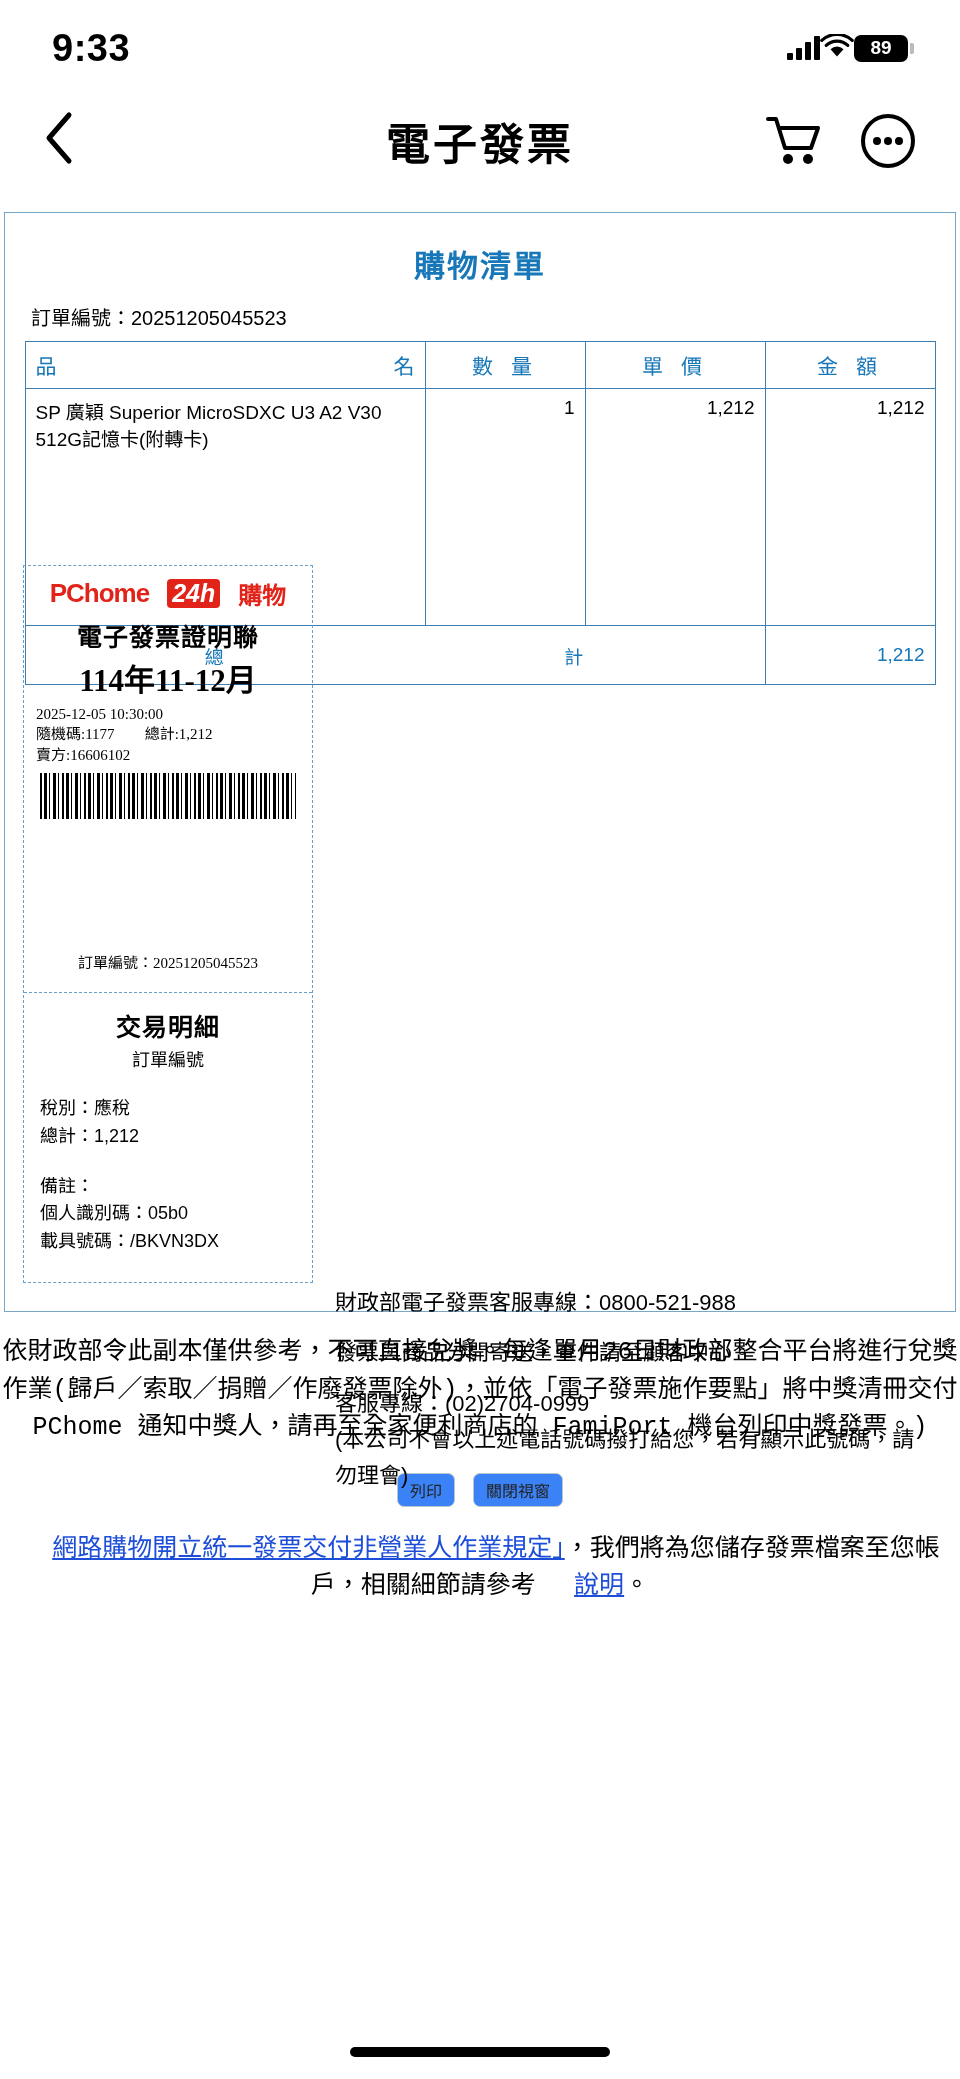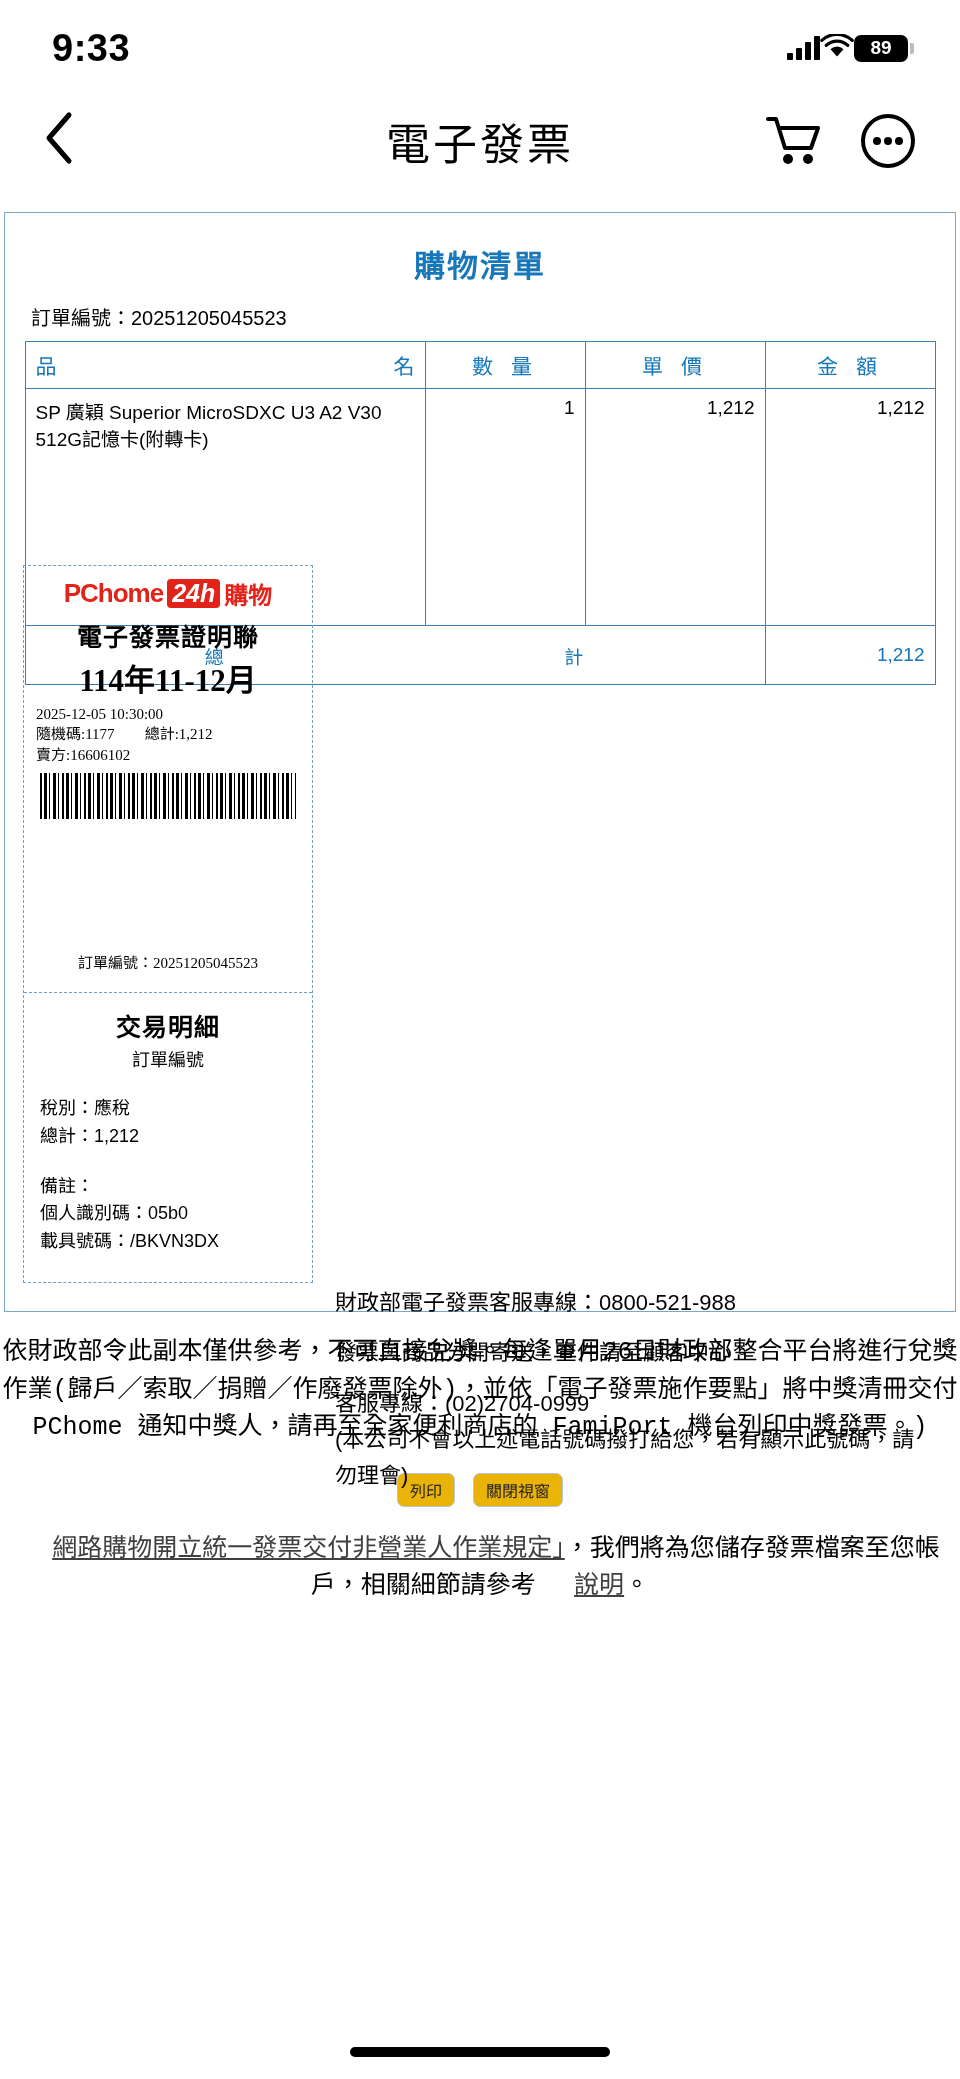--- a/index.html
+++ b/index.html
@@ -87,21 +87,21 @@
     font-size: 46px;
     line-height: 1;
     width: 60px;
     cursor: pointer;
   }
   .nav-title {
     position: absolute;
     left: 0; right: 0;
     text-align: center;
     font-size: 44px;
-    font-weight: normal;
+    font-weight: bold;
     letter-spacing: 3px;
     pointer-events: none;
   }
   .nav-actions {
     margin-left: auto;
     display: flex;
     align-items: center;
     gap: 36px;
     z-index: 2;
   }
@@ -187,21 +187,21 @@
     box-sizing: border-box;
   }
   .stub-top {
     border-bottom: 1px dashed #6c9fc4;
     padding: 10px 12px 12px 12px;
   }
   .brand {
     display: flex;
     align-items: center;
     justify-content: center;
-    gap: 2px;
+    gap: 16px;
     margin-bottom: 6px;
   }
   .brand .pc {
     font-size: 26px;
     font-weight: bold;
     color: #e2231a;
     letter-spacing: -1px;
   }
   .brand .h24 {
     background: #e2231a;
@@ -307,39 +307,39 @@
     margin: 22px 0 0 0;
     padding: 0 2px;
   }
   .btn-row {
     display: flex;
     justify-content: center;
     gap: 18px;
     margin-top: 26px;
   }
   .mini-btn {
-    background: #eab308;
+    background: #3b82f6;
     border: 1px solid #b9c5cd;
     border-radius: 7px;
     font-size: 16px;
     padding: 4px 12px;
     color: #222;
     font-family: "Liberation Serif", serif;
     cursor: pointer;
   }
   .footer-note {
     font-family: "Liberation Serif", serif;
     font-size: 25px;
     line-height: 1.5;
     text-align: center;
     margin-top: 22px;
     padding: 0 2px;
   }
   .footer-note a {
-    color: #404040;
+    color: #1d4ed8;
     margin-left: 32px;
   }
 
   .home-indicator {
     position: absolute;
     bottom: 22px;
     left: 50%;
     transform: translateX(-50%);
     width: 260px;
     height: 10px;

